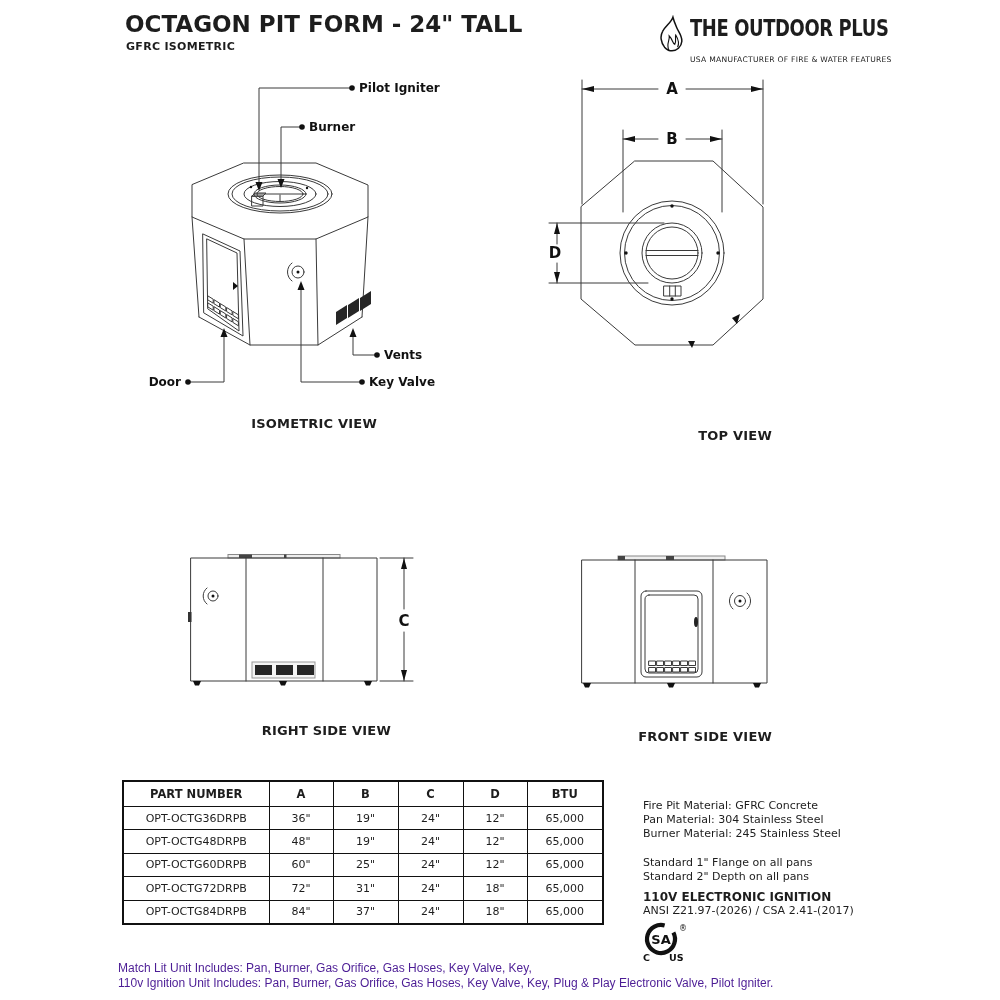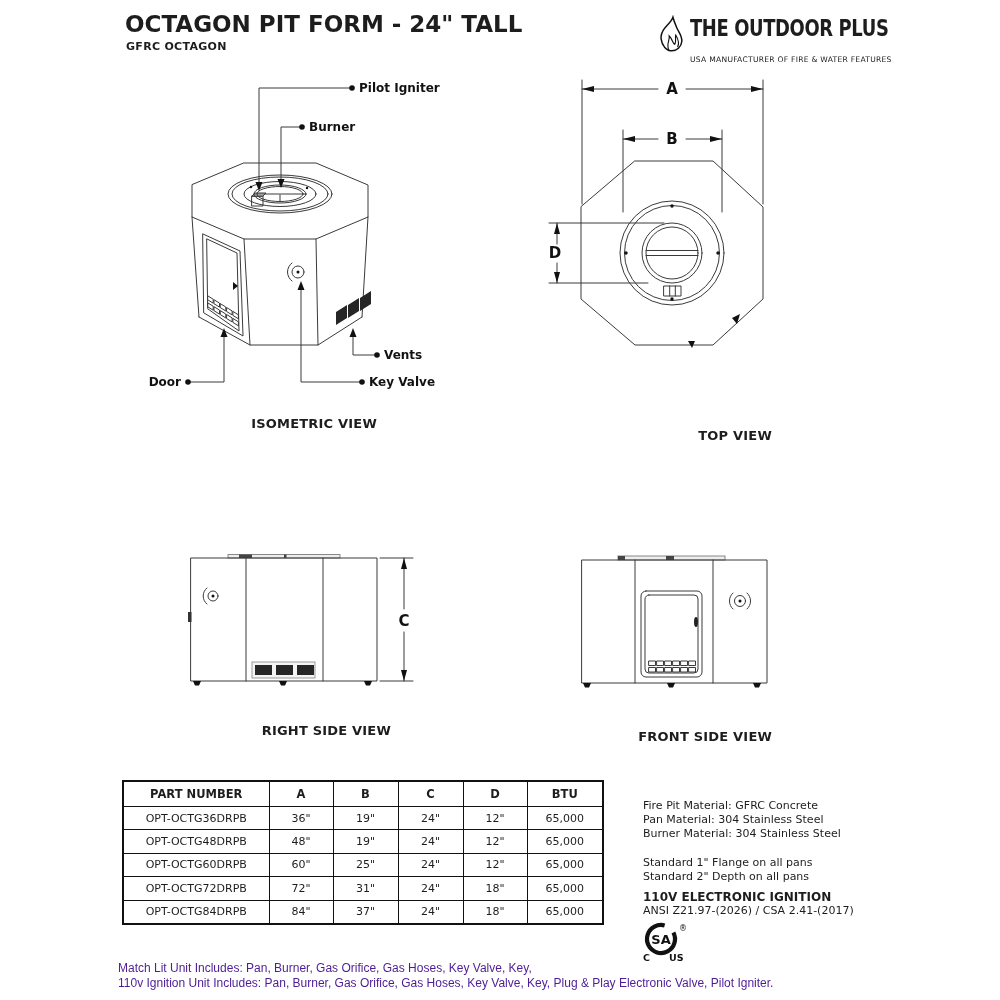--- a/index.html
+++ b/index.html
@@ -46,21 +46,21 @@
             font-size:12px; line-height:15px; color:#4c1d95; }
 
   .csa-txt { font-family:"DejaVu Sans", sans-serif; fill:#111; }
 </style>
 </head>
 <body>
 
 <div class="page">
 
   <div class="abs title">OCTAGON PIT FORM - 24" TALL</div>
-  <div class="abs subtitle">GFRC OCTAGON</div>
+  <div class="abs subtitle">GFRC ISOMETRIC</div>
 
   <div class="abs logo">
     <svg width="28" height="40" viewBox="0 0 30 40">
       <path d="M16,1 C14,7 8,10 5,16 C2,21 3,28 7,33 C9.3,35.6 12,37 15,37 C20,37 25,33 25.5,27 C26,21 22,17 20,12 C18.5,8.5 17,5 16,1 Z" fill="none" stroke="#111" stroke-width="1.6"></path>
       <path d="M12,37 C8,30 13,26 12,21 C16,25 15,28 18,30 C20,26 18,23 19,20 C22,25 23,29 21,33" fill="none" stroke="#111" stroke-width="1.2"></path>
     </svg>
     <div class="logo-text">
       <div class="brand">THE OUTDOOR PLUS</div>
       <div class="brand-tagline">USA MANUFACTURER OF FIRE &amp; WATER FEATURES</div>
     </div>
@@ -330,21 +330,21 @@
         <td>24"</td>
         <td>18"</td>
         <td>65,000</td>
       </tr>
     </tbody>
   </table>
 
   <div class="specs">
     <div>Fire Pit Material: GFRC Concrete</div>
     <div>Pan Material: 304 Stainless Steel</div>
-    <div>Burner Material: 304 Stainless Steel</div>
+    <div>Burner Material: 245 Stainless Steel</div>
     <div class="gap-lg"></div>
     <div>Standard 1" Flange on all pans</div>
     <div>Standard 2" Depth on all pans</div>
     <div class="gap-sm"></div>
     <div class="bold-line">110V ELECTRONIC IGNITION</div>
     <div>ANSI Z21.97-(2026) / CSA 2.41-(2017)</div>
   </div>
 
   <svg class="draw" style="left:638px;top:918px" width="60" height="48" viewBox="0 0 60 48">
     <circle cx="23" cy="21" r="14" fill="none" stroke="#111" stroke-width="4.2" stroke-dasharray="76 12" transform="rotate(-28 23 21)"></circle>

